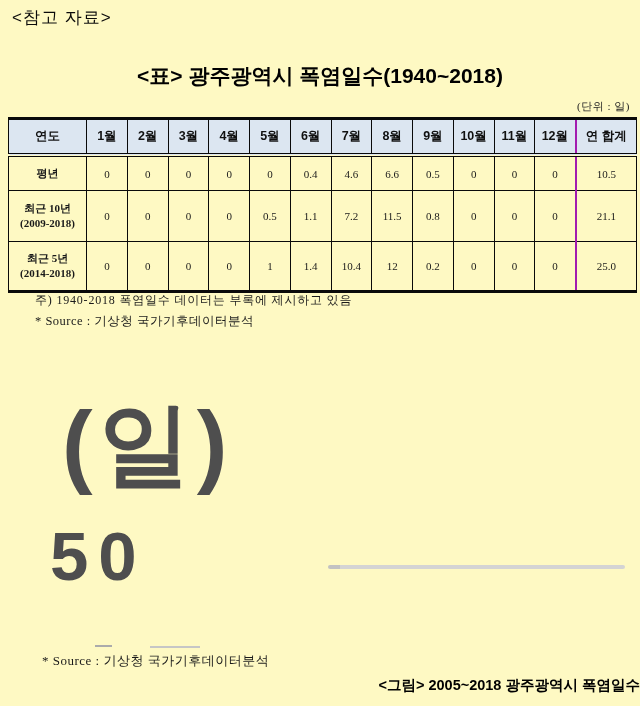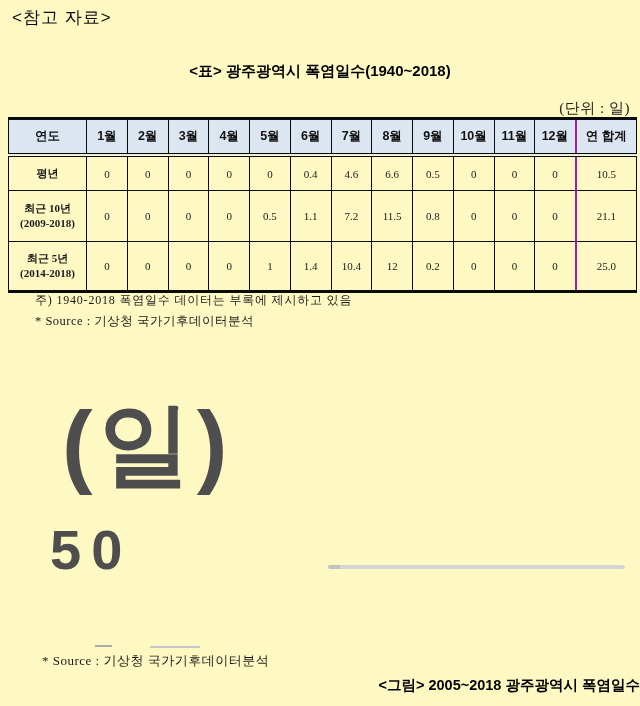--- a/index.html
+++ b/index.html
@@ -3,23 +3,23 @@
 <meta charset="utf-8">
 <style>
   html,body{margin:0;padding:0;background:#fff;}
   .page{position:relative;width:640px;height:706px;background:#fef9c3;overflow:hidden;
         font-family:"Liberation Serif", serif;color:#111;}
 
   .ref-label{position:absolute;left:12px;top:6px;font-family:"Liberation Sans",sans-serif;
              font-size:17px;letter-spacing:1px;color:#0a0a0a;}
 
   .tbl-title{position:absolute;left:0;top:62px;width:100%;text-align:center;
-             font-family:"Liberation Sans",sans-serif;font-weight:bold;font-size:15px;color:#000;}
+             font-family:"Liberation Sans",sans-serif;font-weight:bold;font-size:21px;color:#000;}
 
-  .unit-label{position:absolute;right:10px;top:99px;font-size:15px;color:#222;letter-spacing:0.5px;}
+  .unit-label{position:absolute;right:10px;top:99px;font-size:11px;color:#222;letter-spacing:0.5px;}
 
   table.heat{position:absolute;left:8px;top:117px;width:628px;border-collapse:collapse;
              table-layout:fixed;border-top:3px solid #0a0a0a;border-bottom:3px solid #0a0a0a;
              border-left:1px solid #0a0a0a;border-right:1px solid #0a0a0a;border-radius:8px;}
   table.heat th{background:#dce6f1;font-family:"Liberation Sans",sans-serif;font-weight:bold;
                 font-size:12.5px;border:1px solid #0a0a0a;border-bottom:4px double #0a0a0a;
                 height:33px;text-align:center;padding:0 1px;}
   table.heat td{border:1px solid #0a0a0a;text-align:center;font-size:11px;color:#1a1a1a;
                 padding:0 1px;}
   table.heat .rlabel{font-size:11px;font-weight:bold;}
@@ -29,21 +29,21 @@
   table.heat col.c-tot{width:61px;}
   table.heat .totcol{border-left:2px solid #a21caf;}
   tr.r1 td{height:33px;} tr.r2 td{height:50px;} tr.r3 td{height:48px;}
 
   .note-line{position:absolute;left:35px;top:292px;font-size:12px;letter-spacing:0.8px;color:#1a1a1a;}
   .source-line{position:absolute;left:35px;top:313px;font-size:12.5px;letter-spacing:0.5px;color:#1a1a1a;}
 
   .fig-unit{position:absolute;left:62px;top:394px;font-family:"Liberation Sans",sans-serif;
             font-weight:bold;font-size:92px;line-height:1.1;color:#4e4e4e;letter-spacing:6px;}
   .fig-tick{position:absolute;left:50px;top:522px;font-family:"Liberation Sans",sans-serif;
-            font-weight:bold;font-size:56px;line-height:1;color:#4e4e4e;letter-spacing:10px;}
+            font-weight:bold;font-size:69px;line-height:1;color:#4e4e4e;letter-spacing:10px;}
   .fig-gridline{position:absolute;left:328px;top:565px;width:297px;height:4px;border-radius:2px;
             background:linear-gradient(to right,#c2c2c2 0 12px,#d4d4d4 12px);}
   .fig-dash-a{position:absolute;left:95px;top:645px;width:17px;height:2px;background:#ababab;}
   .fig-dash-b{position:absolute;left:150px;top:646px;width:50px;height:2px;background:#c6c6c6;}
 
   .fig-source{position:absolute;left:42px;top:652px;font-size:13px;letter-spacing:0.5px;color:#1a1a1a;}
   .fig-caption{position:absolute;left:0;top:676px;width:100%;text-align:right;
                font-family:"Liberation Sans",sans-serif;font-weight:bold;font-size:14.5px;color:#000;}
 </style>
 </head>

